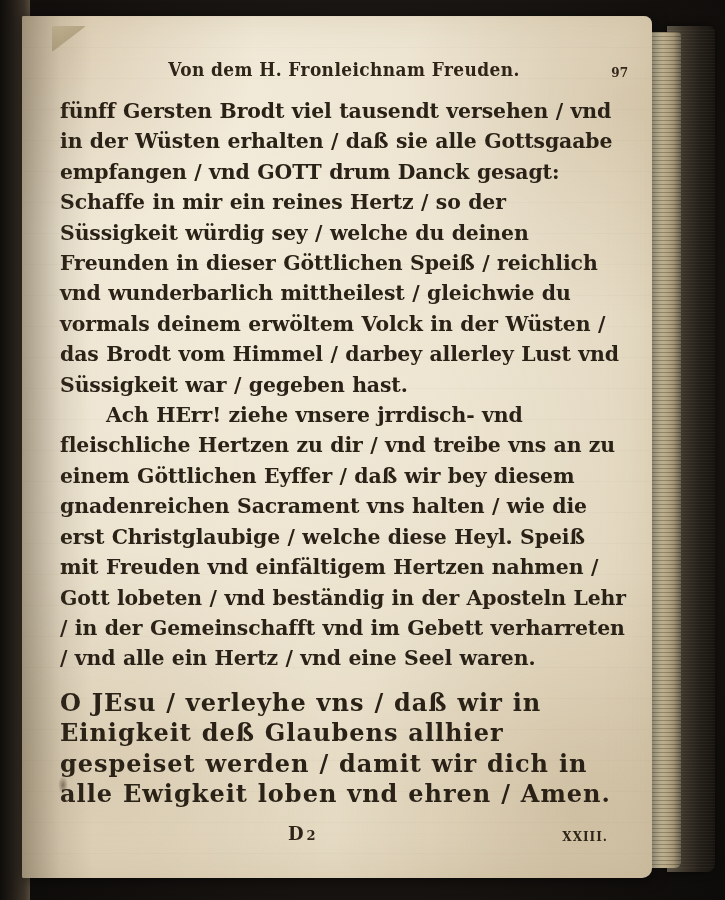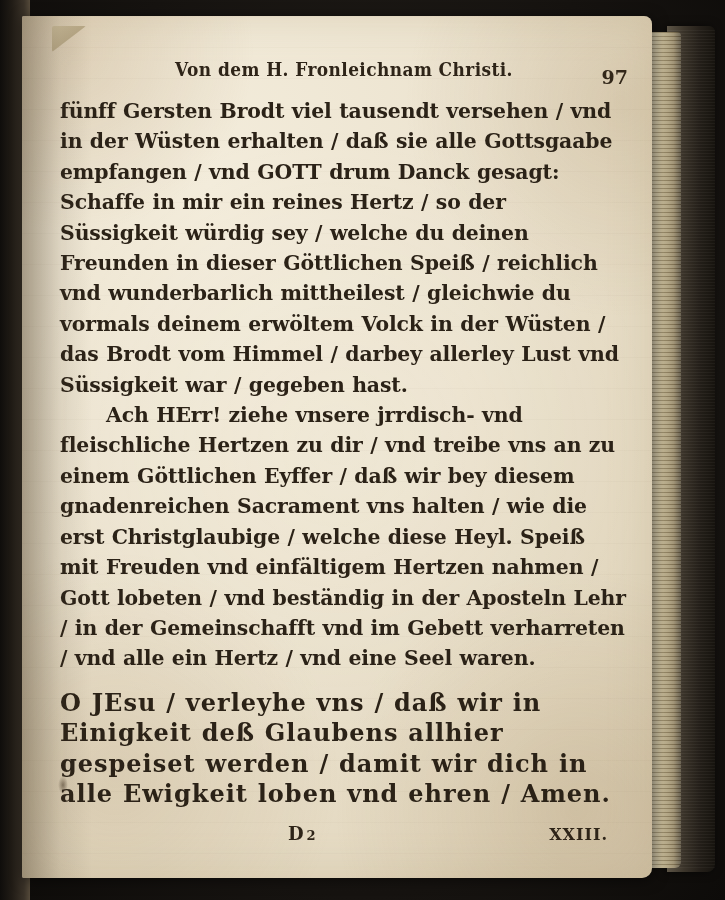--- a/index.html
+++ b/index.html
@@ -172,21 +172,21 @@
     font-weight: 700;
     letter-spacing: 0.4px;
     color: #2e2418;
     display: inline-block;
     transform: scaleY(1.05);
   }
   .page-number {
     position: absolute;
     right: 0;
     top: 6px;
-    font-size: 19px;
+    font-size: 12px;
     font-weight: 700;
     color: #322719;
   }
 
   .body-text {
     margin-top: 6px;
     font-family: "DejaVu Serif", serif;
     font-size: 20.4px;
     line-height: 30.4px;
     font-weight: 700;
@@ -226,21 +226,21 @@
     color: #2e2418;
   }
   .signature .sig-num {
     font-size: 13px;
     margin-left: 3px;
   }
   .chapter-ref {
     position: absolute;
     right: 20px;
     bottom: 0;
-    font-size: 16px;
+    font-size: 12px;
     font-weight: 700;
     letter-spacing: 1px;
     color: #2e2418;
   }
 
   
   .bleed {
     position: absolute;
     inset: 0;
     pointer-events: none;
@@ -259,21 +259,21 @@
   <div class="book-edge"></div>
   <div class="fore-edge"></div>
   <div class="gutter"></div>
 
   <div class="leaf">
     <div class="bleed"></div>
 
     <div class="textblock">
 
       <div class="running-head">
-        <span class="head-title">Von dem H. Fronleichnam Christi.</span>
+        <span class="head-title">Von dem H. Fronleichnam Freuden.</span>
         <span class="page-number">97</span>
       </div>
 
       <div class="body-text">
         <p>fünff Gersten Brodt viel tausendt versehen / vnd in der Wüsten erhalten / daß sie alle Gottsgaabe empfangen / vnd GOTT drum Danck gesagt: Schaffe in mir ein reines Hertz / so der Süssigkeit würdig sey / welche du deinen Freunden in dieser Göttlichen Speiß / reichlich vnd wunderbarlich mittheilest / gleichwie du vormals deinem erwöltem Volck in der Wüsten / das Brodt vom Himmel / darbey allerley Lust vnd Süssigkeit war / gegeben hast.</p>
         <p><span class="indent"></span>Ach HErr! ziehe vnsere jrrdisch- vnd fleischliche Hertzen zu dir / vnd treibe vns an zu einem Göttlichen Eyffer / daß wir bey diesem gnadenreichen Sacrament vns halten / wie die erst Christglaubige / welche diese Heyl. Speiß mit Freuden vnd einfältigem Hertzen nahmen / Gott lobeten / vnd beständig in der Aposteln Lehr / in der Gemeinschafft vnd im Gebett verharreten / vnd alle ein Hertz / vnd eine Seel waren.</p>
         <div class="para-break"></div>
         <p class="dropinit">O JEsu / verleyhe vns / daß wir in Einigkeit deß Glaubens allhier gespeiset werden / damit wir dich in alle Ewigkeit loben vnd ehren / Amen.</p>
       </div>
 

